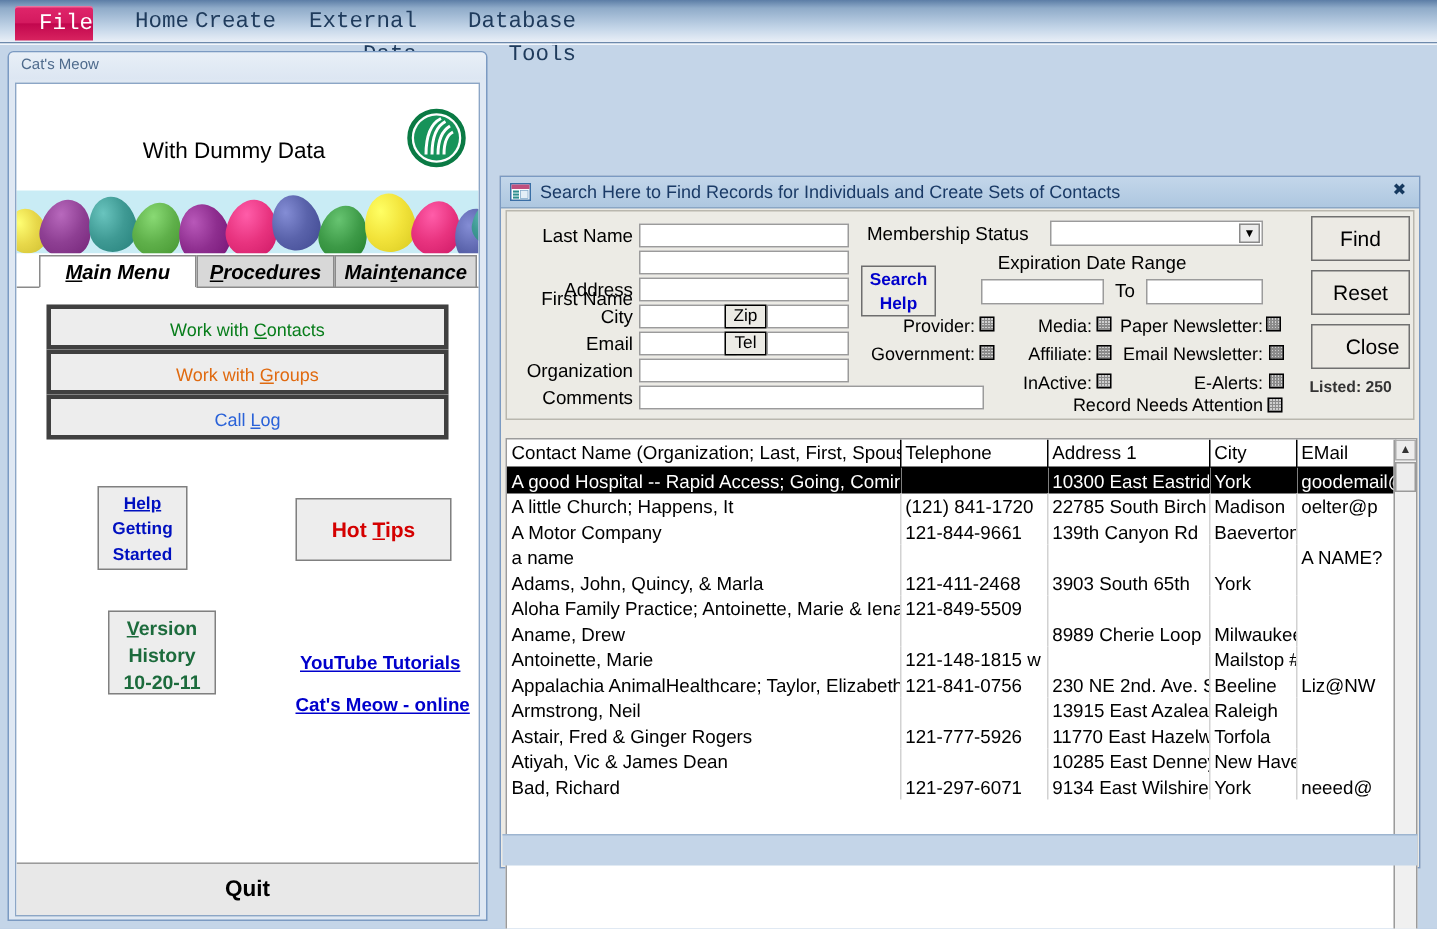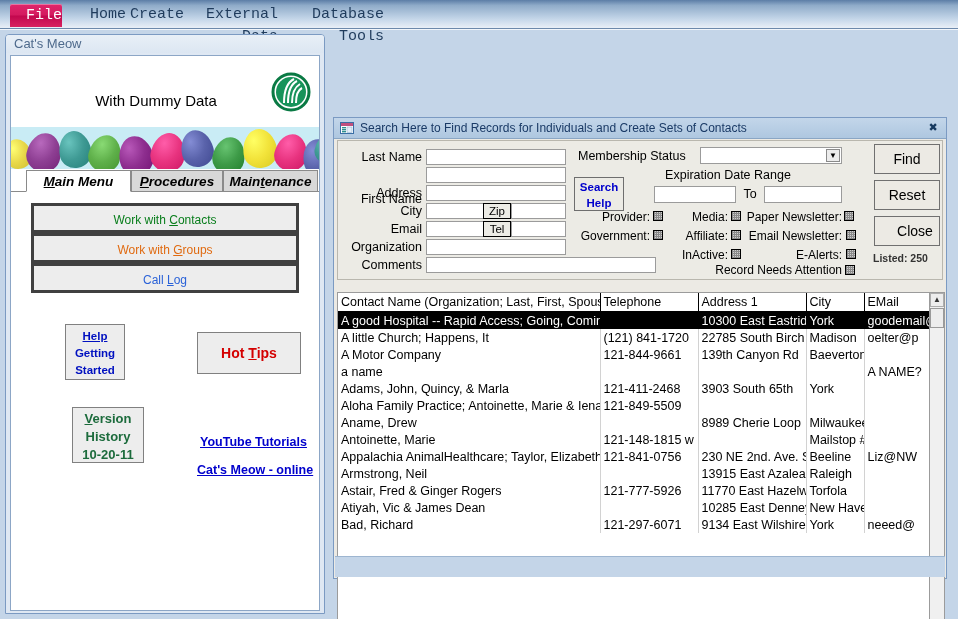--- a/index.html
+++ b/index.html
@@ -41,21 +41,21 @@
   
   #cm-window{
     position:absolute;left:5px;top:34px;width:320px;height:580px;
     background:#dfe8f3;
     border:1px solid #7b9ac2;
     border-radius:4px 4px 0 0;
     box-sizing:border-box;
   }
   #cm-titlebar{
     height:18px;line-height:18px;padding-left:8px;
-    color:#4e6a8c;font-size:13px;
+    color:#4e6a8c;font-size:10px;
     background:linear-gradient(to bottom,#e8eff7,#dce6f2);
     border-radius:3px 3px 0 0;
   }
   #cm-body{
     position:absolute;left:4px;top:20px;width:310px;height:556px;
     background:#ffffff;border:1px solid #8ca6c6;box-sizing:border-box;
     overflow:hidden;
   }
   
   #cm-header{position:relative;height:70px;background:#fff;}
@@ -301,20 +301,21 @@
 
       <div id="btn-version">
         <span><u>V</u><span>ersion</span></span><br>
         <span>History</span><br>
         <span>10-20-11</span>
       </div>
 
       <div class="cmlink" id="link-yt">YouTube Tutorials</div>
       <div class="cmlink" id="link-cm">Cat's Meow - online</div>
 
+      <div id="quitbar">Quit</div>
     </div>
   </div>
 </div>
 
 <div id="dlg">
   <div id="dlg-title">
     <svg id="dlg-icon" viewBox="0 0 14 12">
       <rect x="0.5" y="0.5" width="13" height="11" fill="#ffffff" stroke="#3a6ea5"></rect>
       <rect x="1" y="1" width="12" height="3" fill="#c0507e"></rect>
       <rect x="2" y="5" width="4" height="1.4" fill="#2f8f8f"></rect>

